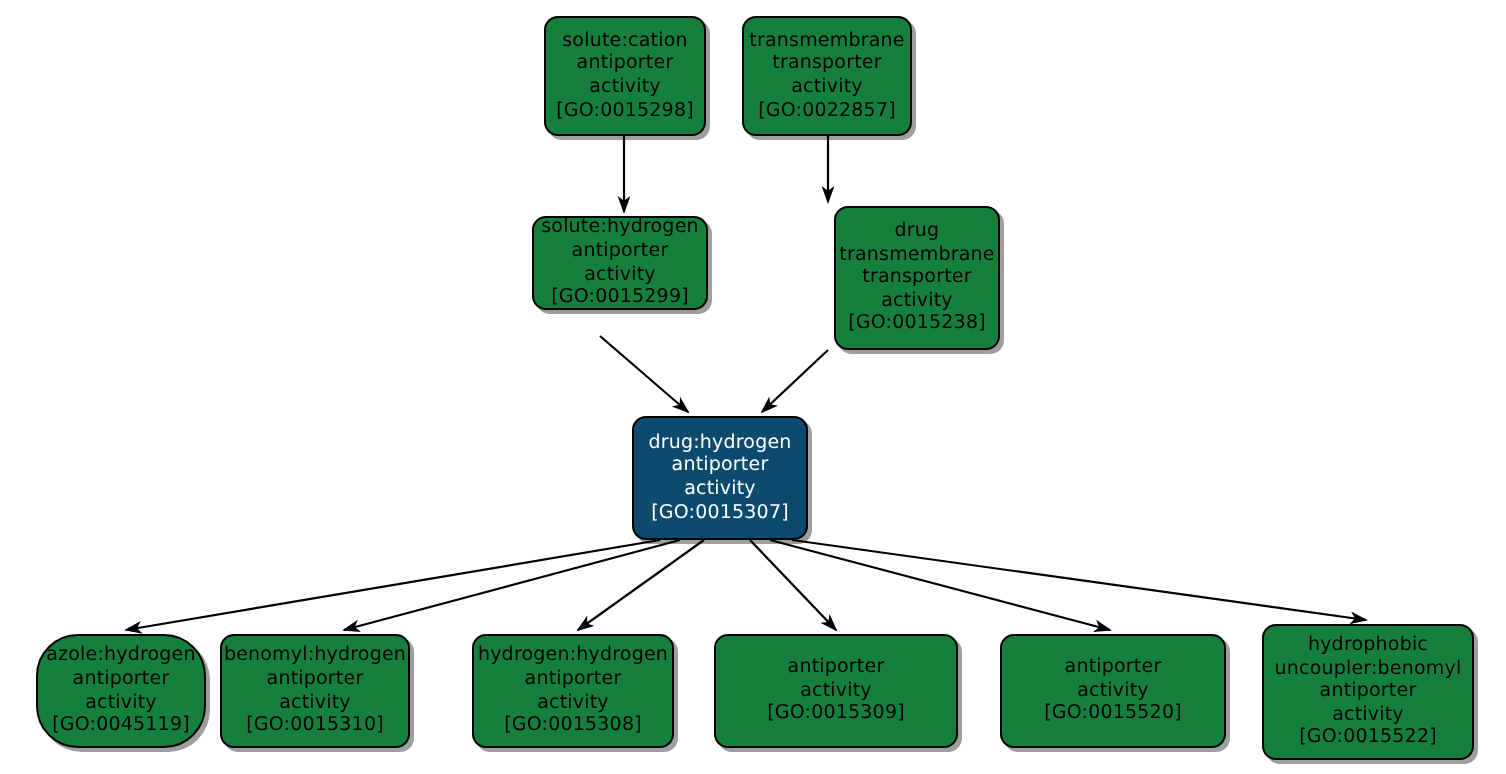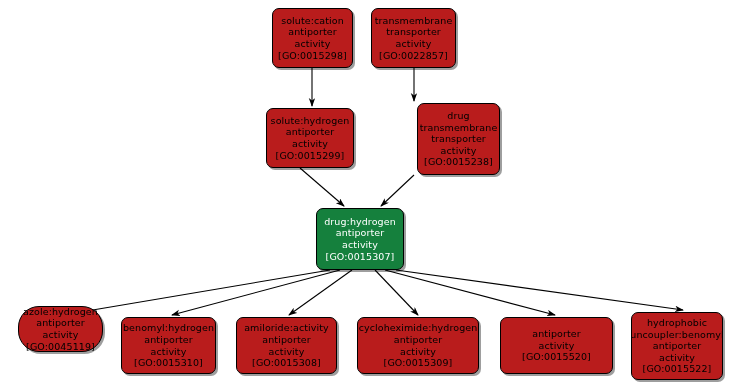--- a/index.html
+++ b/index.html
@@ -21,35 +21,35 @@
     top: 0;
     width: 753px;
     height: 387px;
     pointer-events: none;
   }
   .node {
     position: absolute;
     box-sizing: border-box;
     border: 1px solid #000000;
     border-radius: 7px;
-    background: #b91c1c;
+    background: #15803d;
     color: #000000;
     display: flex;
     flex-direction: column;
     align-items: center;
     justify-content: center;
     text-align: center;
     font-size: 9.5px;
     line-height: 11.6px;
     letter-spacing: 0.1px;
     box-shadow: 2px 2px 0 rgba(0,0,0,0.38);
     z-index: 2;
   }
   .node.highlight {
-    background: #15803d;
+    background: #0c4a6e;
     color: #ffffff;
   }
   .node .ln {
     display: block;
     white-space: nowrap;
   }
 </style>
 </head>
 <body>
 
@@ -81,69 +81,68 @@
         <span class="ln">antiporter</span>
         <span class="ln">activity</span>
         <span class="ln">[GO:0015298]</span>
       </div>
       <div class="node" style="left: 371px; top: 8px; width: 85px; height: 60px;">
         <span class="ln">transmembrane</span>
         <span class="ln">transporter</span>
         <span class="ln">activity</span>
         <span class="ln">[GO:0022857]</span>
       </div>
-      <div class="node" style="left: 266px; top: 108px; width: 88px; height: 60px;">
+      <div class="node" style="left: 266px; top: 108px; width: 88px; height: 47px;">
         <span class="ln">solute:hydrogen</span>
         <span class="ln">antiporter</span>
         <span class="ln">activity</span>
         <span class="ln">[GO:0015299]</span>
       </div>
       <div class="node" style="left: 373px; top: 103px; width: 83px; height: 72px; margin-left: 44px;">
         <span class="ln">drug</span>
         <span class="ln">transmembrane</span>
         <span class="ln">transporter</span>
         <span class="ln">activity</span>
         <span class="ln">[GO:0015238]</span>
       </div>
       <div class="node highlight" style="left: 316px; top: 208px; width: 88px; height: 62px;">
         <span class="ln">drug:hydrogen</span>
         <span class="ln">antiporter</span>
         <span class="ln">activity</span>
         <span class="ln">[GO:0015307]</span>
       </div>
-      <div class="node" style="left: 18px; top: 306px; width: 85px; height: 46px; border-radius: 21px;">
+      <div class="node" style="left: 18px; top: 317px; width: 85px; height: 57px; border-radius: 21px;">
         <span class="ln">azole:hydrogen</span>
         <span class="ln">antiporter</span>
         <span class="ln">activity</span>
         <span class="ln">[GO:0045119]</span>
       </div>
-      <div class="node" style="left: 121px; top: 317px; width: 95px; height: 57px;">
+      <div class="node" style="left: 110px; top: 317px; width: 95px; height: 57px;">
         <span class="ln">benomyl:hydrogen</span>
         <span class="ln">antiporter</span>
         <span class="ln">activity</span>
         <span class="ln">[GO:0015310]</span>
       </div>
       <div class="node" style="left: 236px; top: 317px; width: 101px; height: 57px;">
-        <span class="ln">amiloride:activity</span>
+        <span class="ln">hydrogen:hydrogen</span>
         <span class="ln">antiporter</span>
         <span class="ln">activity</span>
         <span class="ln">[GO:0015308]</span>
       </div>
       <div class="node" style="left: 357px; top: 317px; width: 122px; height: 57px;">
-        <span class="ln">cycloheximide:hydrogen</span>
         <span class="ln">antiporter</span>
         <span class="ln">activity</span>
         <span class="ln">[GO:0015309]</span>
       </div>
       <div class="node" style="left: 500px; top: 317px; width: 113px; height: 57px;">
         <span class="ln">antiporter</span>
         <span class="ln">activity</span>
         <span class="ln">[GO:0015520]</span>
       </div>
-      <div class="node" style="left: 631px; top: 312px; width: 92px; height: 68px;">
+      <div class="node" style="left: 631px; top: 312px; width: 106px; height: 68px;">
         <span class="ln">hydrophobic</span>
         <span class="ln">uncoupler:benomyl</span>
         <span class="ln">antiporter</span>
         <span class="ln">activity</span>
         <span class="ln">[GO:0015522]</span>
       </div>
     </div>
 
 </div>
 

